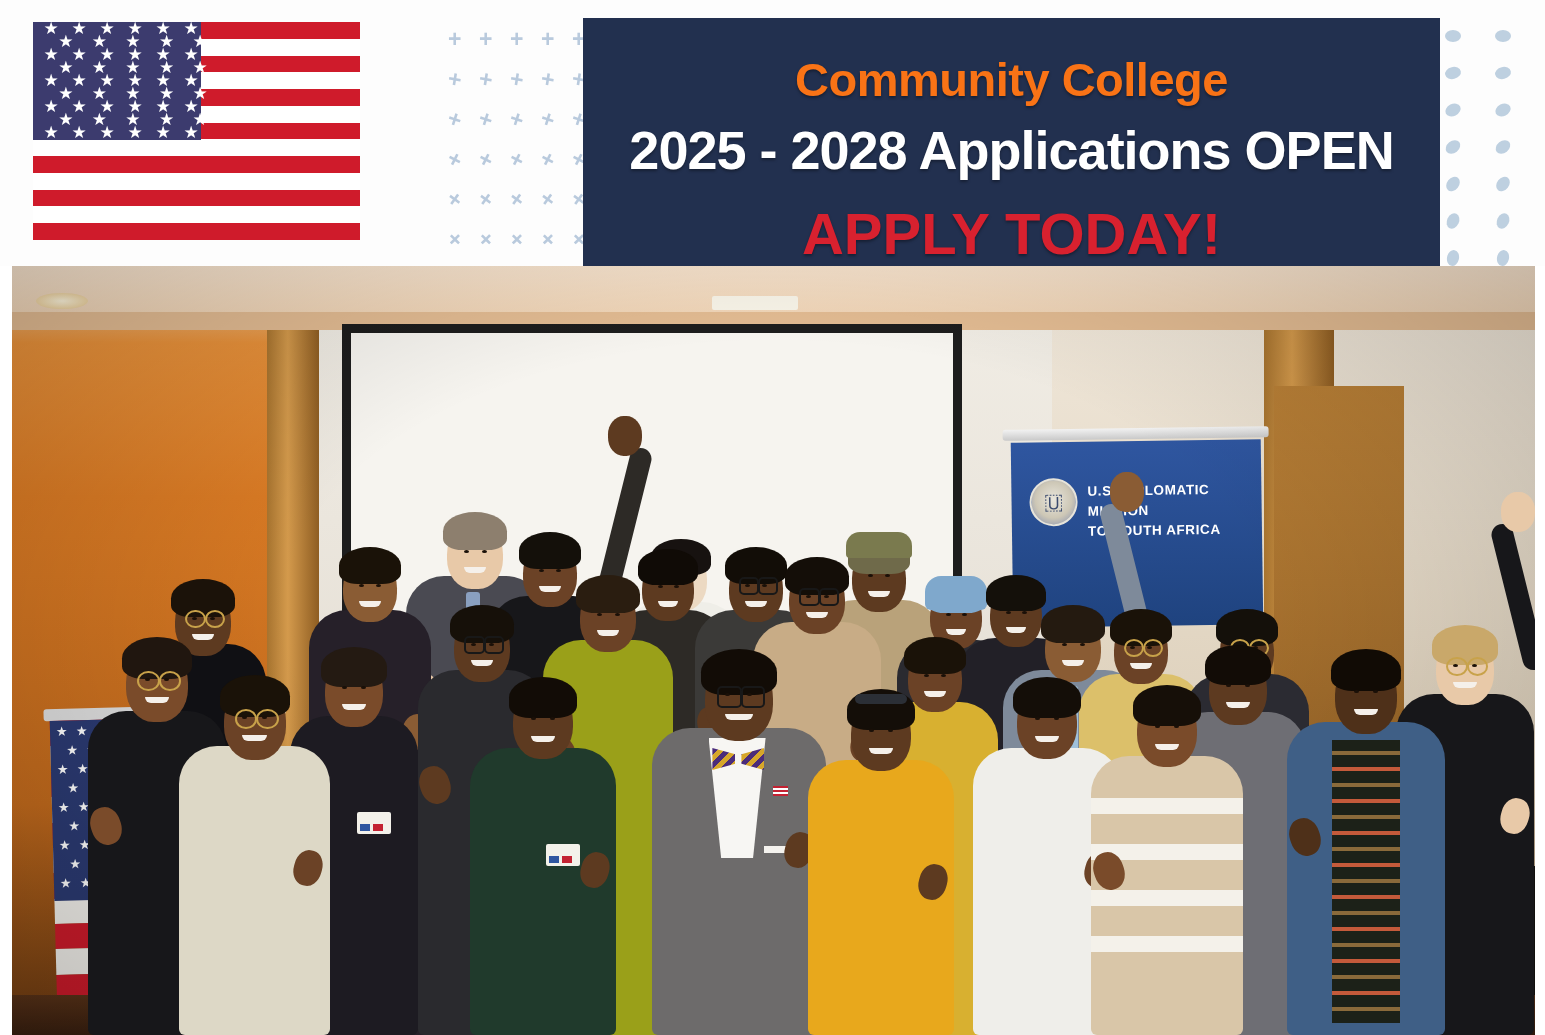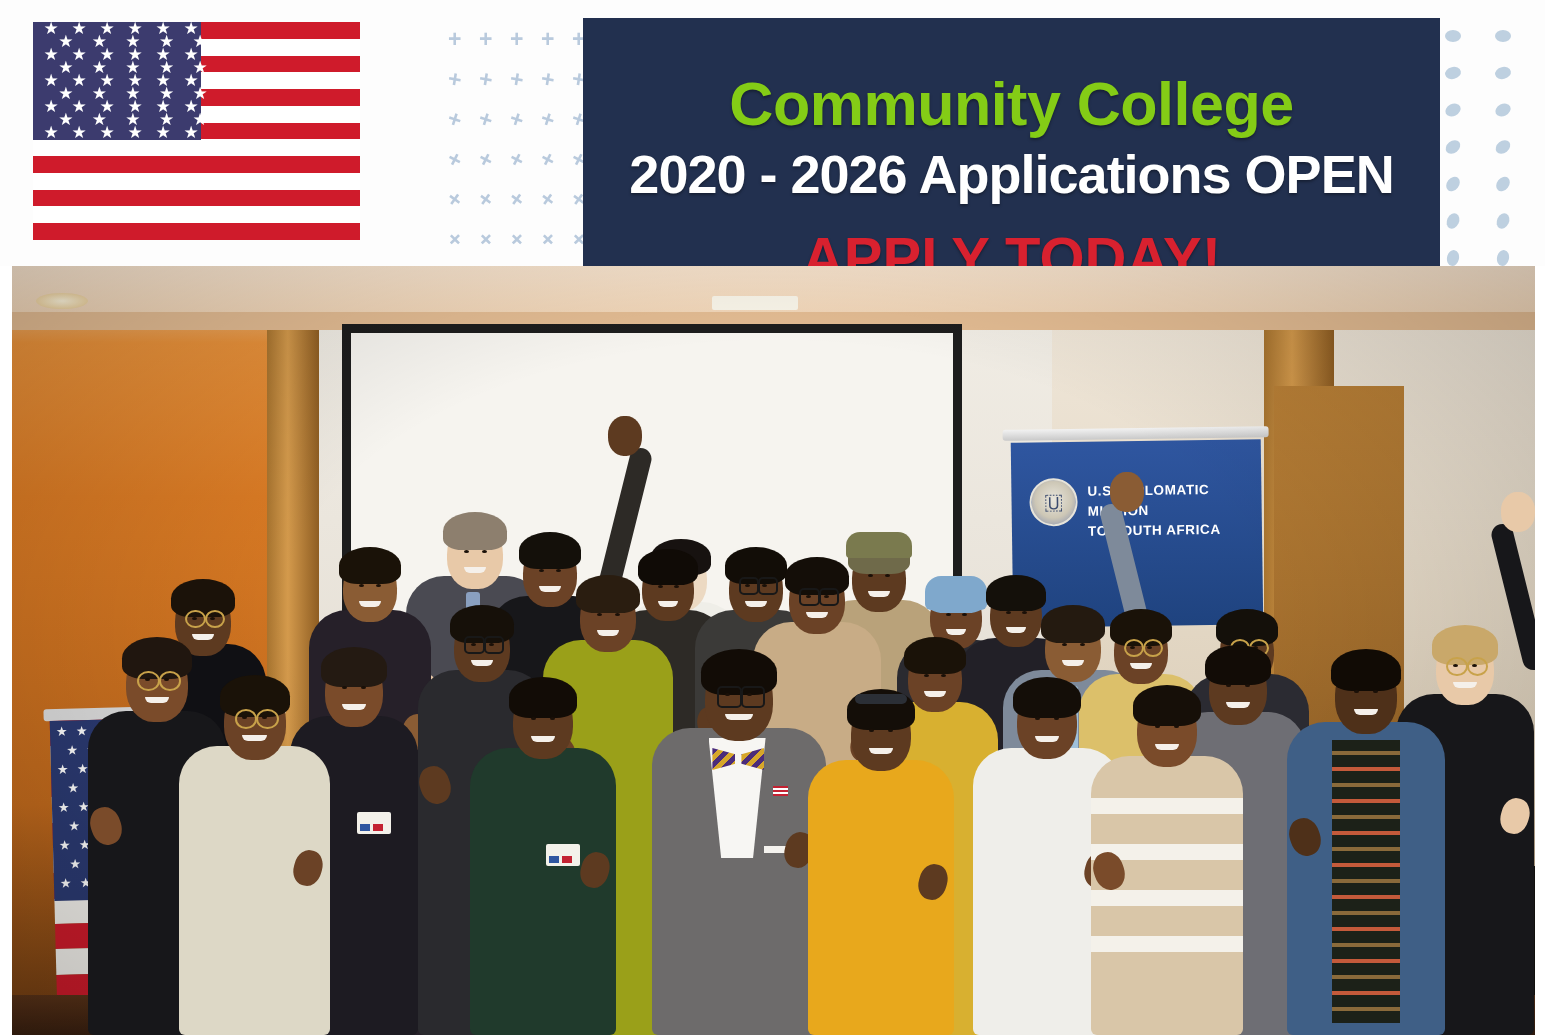--- a/index.html
+++ b/index.html
@@ -35,22 +35,22 @@
 
   
   .banner{
     position:absolute;left:583px;top:18px;width:857px;height:352px;
     background:#22304f;
     display:flex;flex-direction:column;align-items:center;justify-content:flex-start;
     box-sizing:border-box;padding-top:26px;
     text-shadow:0 2px 3px rgba(0,0,0,.35);
   }
   .banner .l1,.banner .l2{
-    color:#84cc16;font-weight:700;font-size:61px;line-height:72px;
-    letter-spacing:-0.5px;white-space:nowrap;margin-top:24px;
+    color:#f97316;font-weight:700;font-size:47px;line-height:72px;
+    letter-spacing:-0.5px;white-space:nowrap;
   }
   .banner .l3{
     color:#ffffff;font-weight:700;font-size:54px;line-height:64px;
     letter-spacing:-1px;white-space:nowrap;margin-top:2px;
   }
   .banner .l4{
     color:#d8212f;font-weight:700;font-size:58px;line-height:68px;
     letter-spacing:0px;white-space:nowrap;margin-top:18px;
   }
 
@@ -273,21 +273,21 @@
         <div class="dot" style="left: 50px; top: 148px; transform: rotate(38deg); background: rgb(190, 208, 224);"></div>
         <div class="dot" style="left: 0px; top: 185px; transform: rotate(25deg); background: rgb(190, 208, 224);"></div>
         <div class="dot" style="left: 50px; top: 185px; transform: rotate(25deg); background: rgb(190, 208, 224);"></div>
         <div class="dot" style="left: 0px; top: 222px; transform: rotate(12deg); background: rgb(190, 208, 224);"></div>
         <div class="dot" style="left: 50px; top: 222px; transform: rotate(12deg); background: rgb(190, 208, 224);"></div>
       </div>
   </div>
 
   <div class="banner">
     <div class="l1">Community College</div>
-    <div class="l3">2020 - 2026 Applications OPEN</div>
+    <div class="l3">2025 - 2028 Applications OPEN</div>
     <div class="l4">APPLY TODAY!</div>
   </div>
 
   <div class="photo">
 
     <div class="wall-wood-left"></div>
     <div class="wall-back"></div>
     <div class="wall-right"></div>
     <div class="wood-pillar" style="left:255px;"></div>
     <div class="wood-pillar" style="left:1252px;width:70px;"></div>

